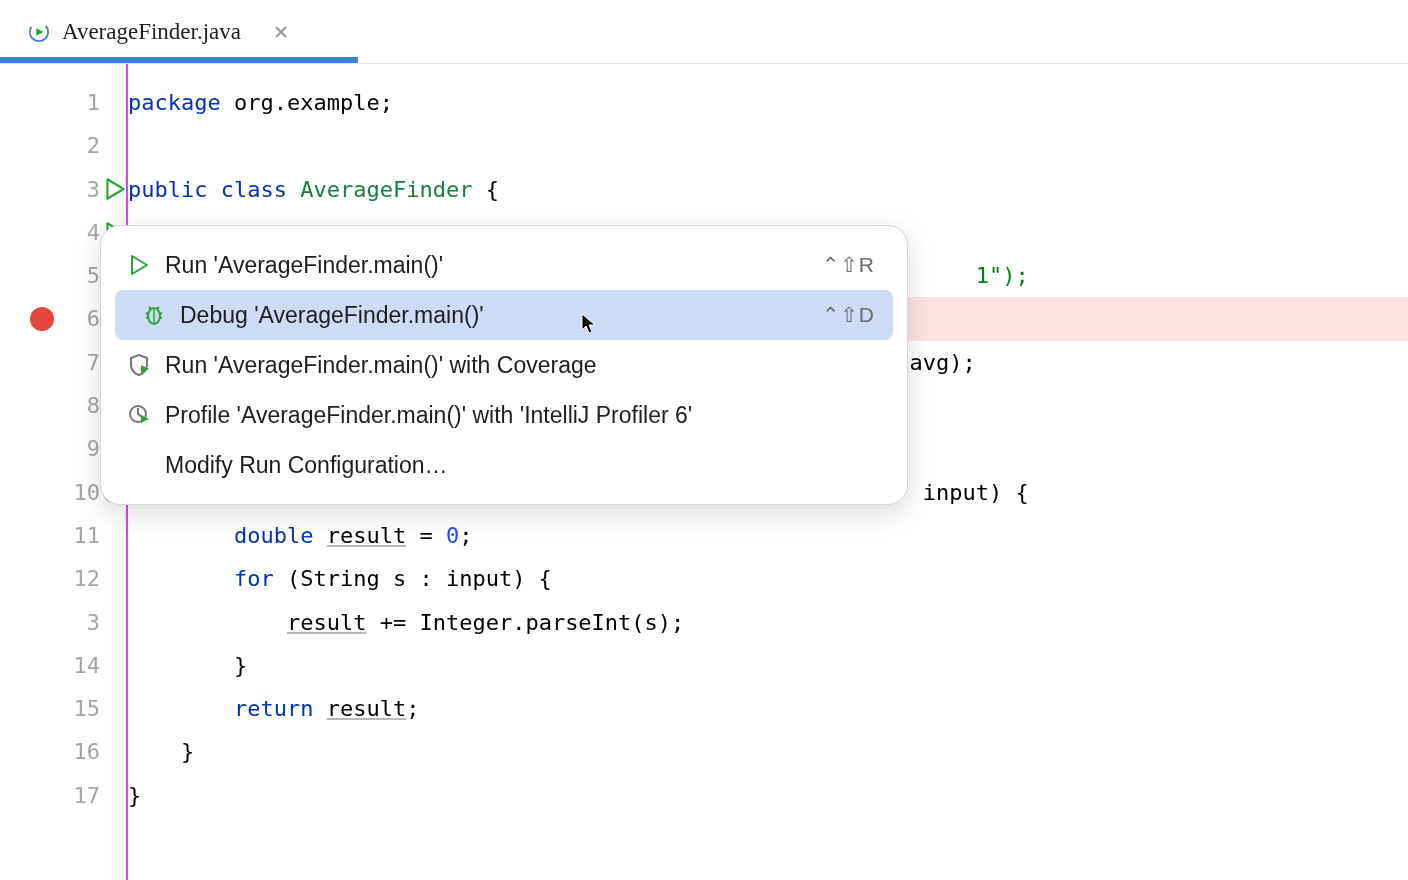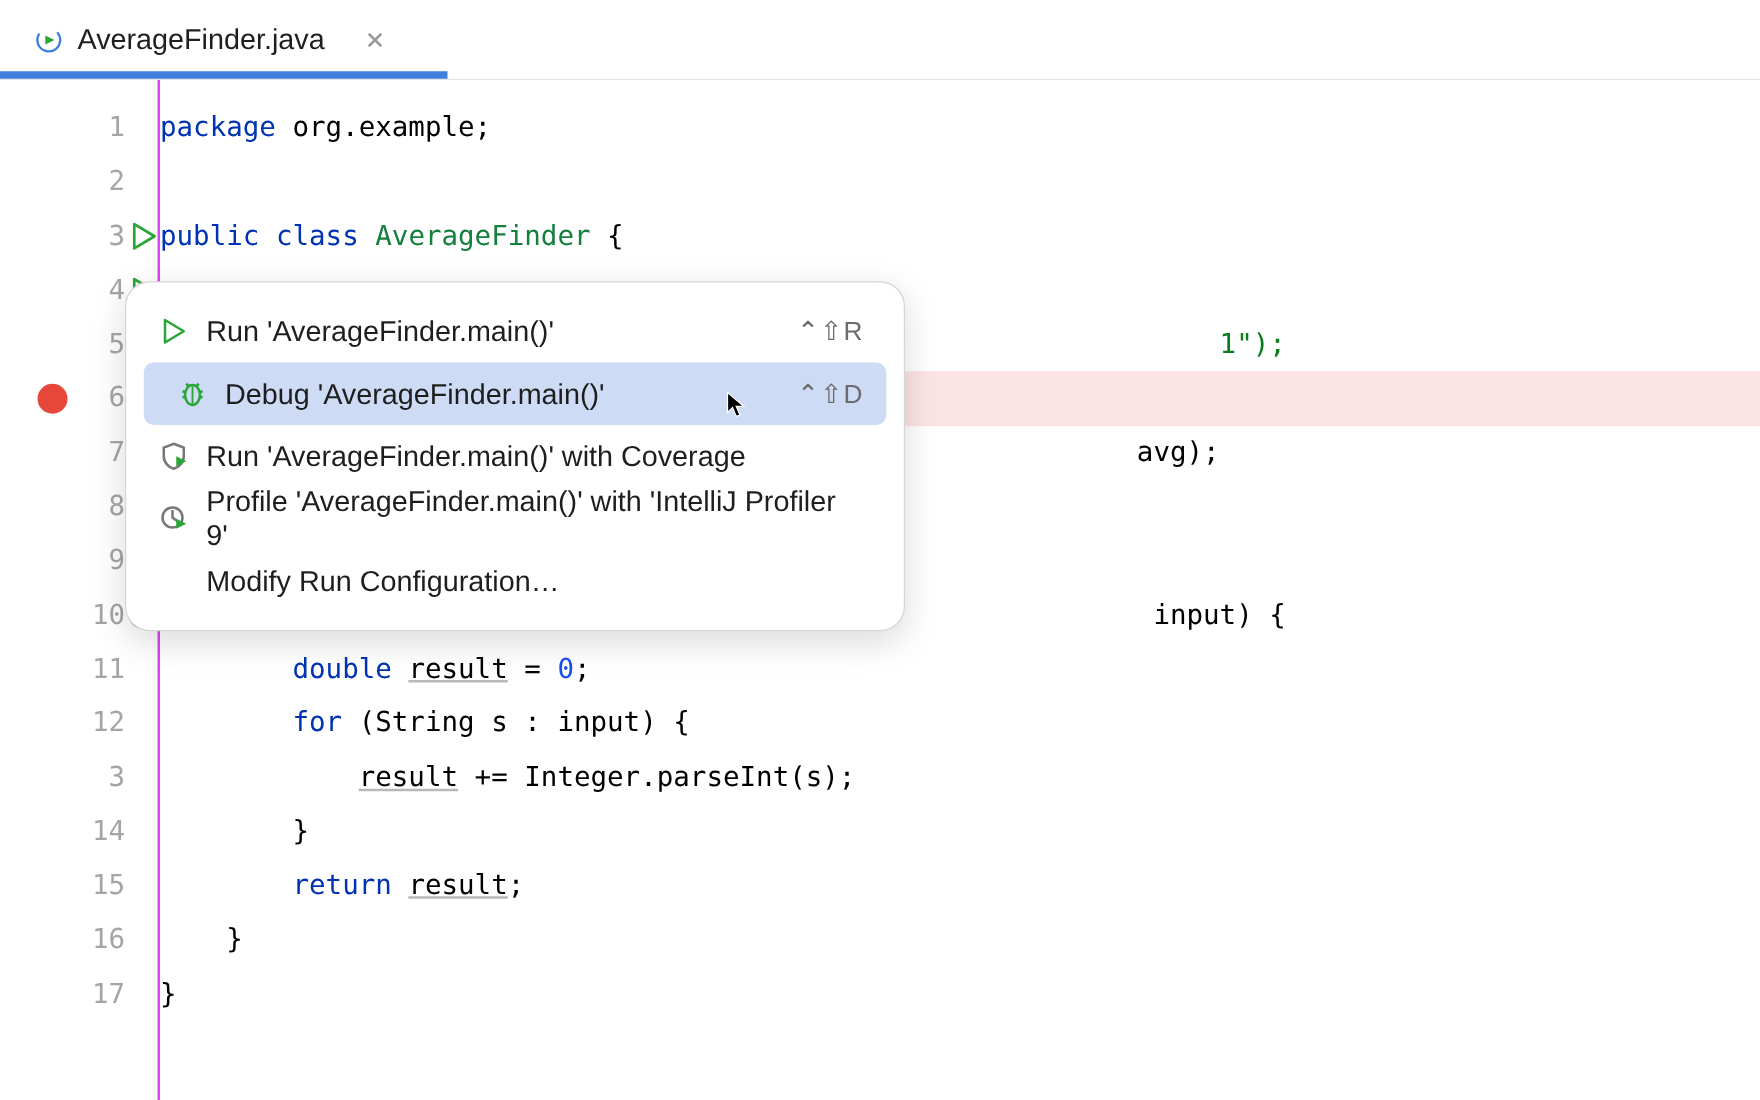--- a/index.html
+++ b/index.html
@@ -1,20 +1,20 @@
 <!DOCTYPE html>
 <html><head>
 <meta charset="utf-8">
 <style>
   * { box-sizing: border-box; margin: 0; padding: 0; }
   html, body { width: 1408px; height: 880px; font-family: -apple-system, BlinkMacSystemFont, "Segoe UI", Arial, sans-serif; background: #fff; overflow: hidden; }
   
   
   .tab-bar { height: 64px; display: flex; align-items: center; border-bottom: 1px solid #e5e5e5; padding-left: 18px; position: relative; }
-  .tab { display: flex; align-items: center; gap: 12px; padding: 6px 10px; font-size: 23px; color: #1e1e1e; }
+  .tab { display: flex; align-items: center; gap: 12px; padding: 6px 10px; font-size: 23px; color: #1e1e1e; font-family: Liberation Serif, serif; }
   .tab-icon { width: 22px; height: 22px; }
   .tab-close { width: 16px; height: 16px; color: #999; margin-left: 20px; cursor: pointer; }
   .tab-underline { position: absolute; bottom: 0; left: 0; width: 358px; height: 6px; background: #3e7fdb; }
   
   
   .editor { display: flex; height: calc(100% - 64px); font-family: "Menlo", "SF Mono", "Consolas", monospace; font-size: 22px; line-height: 43.3px; position: relative; }
   .gutter { width: 126px; flex-shrink: 0; padding-top: 17px; position: relative; }
   .gutter-row { display: flex; align-items: center; justify-content: flex-end; height: 43.3px; position: relative; padding-right: 26px; }
   .line-number { color: #a5a5a5; min-width: 22px; text-align: right; font-size: 22px; }
   .gutter-icon { position: absolute; right: -2px; width: 26px; height: 26px; }
@@ -26,21 +26,21 @@
   .code-line.bp-line { background: #fde4e4; }
   
   .kw { color: #0033b3; }
   .cls { color: #15803d; }
   .und { text-decoration: underline; text-decoration-color: #b8b8b8; text-align: right; }
   .method-ital { }
   .str { color: #067d17; }
   .num { color: #1750eb; }
   
   
-  .context-menu { position: absolute; left: 100px; top: 225px; width: 624px; background: #fff; border: 1px solid #d6d6d6; border-radius: 20px; box-shadow: 0 8px 28px rgba(0,0,0,0.15); padding: 14px 14px; font-family: -apple-system, BlinkMacSystemFont, "Segoe UI", Arial, sans-serif; font-size: 23px; color: #1e1e1e; z-index: 10; }
+  .context-menu { position: absolute; left: 100px; top: 225px; width: 808px; background: #fff; border: 1px solid #d6d6d6; border-radius: 20px; box-shadow: 0 8px 28px rgba(0,0,0,0.15); padding: 14px 14px; font-family: -apple-system, BlinkMacSystemFont, "Segoe UI", Arial, sans-serif; font-size: 23px; color: #1e1e1e; z-index: 10; }
   .menu-item { display: flex; align-items: center; height: 50px; padding: 0 18px 0 12px; border-radius: 8px; cursor: pointer; }
   .menu-item.selected { background: #cddbf5; padding-left: 27px; }
   .menu-icon { width: 24px; height: 24px; margin-right: 14px; flex-shrink: 0; }
   .menu-label { flex: 1; }
   .menu-shortcut { color: #6b6b6b; font-size: 21px; letter-spacing: 1px; }
   .menu-indent { width: 24px; margin-right: 14px; }
   
   .cursor-img { position: absolute; left: 580px; top: 313px; width: 20px; height: 22px; z-index: 20; }
 </style>
 </head>
@@ -170,21 +170,21 @@
       <path d="M 14 16 L 22 20 L 14 24 Z" fill="#2aa636" transform="translate(0 -4)"></path>
     </svg>
     <span class="menu-label">Run 'AverageFinder.main()' with Coverage</span>
   </div>
   <div class="menu-item">
     <svg class="menu-icon" viewBox="0 0 24 24">
       <circle cx="11" cy="11" r="8" fill="none" stroke="#777" stroke-width="2"></circle>
       <path d="M 11 5 L 11 11 L 15 14" stroke="#777" stroke-width="2" fill="none"></path>
       <path d="M 14 16 L 22 20 L 14 24 Z" fill="#2aa636" transform="translate(0 -4)"></path>
     </svg>
-    <span class="menu-label">Profile 'AverageFinder.main()' with 'IntelliJ Profiler 9'</span>
+    <span class="menu-label">Profile 'AverageFinder.main()' with 'IntelliJ Profiler 6'</span>
   </div>
   <div class="menu-item">
     <span class="menu-indent"></span>
     <span class="menu-label">Modify Run Configuration…</span>
   </div>
 </div>
 
 <svg class="cursor-img" viewBox="0 0 20 22">
   <path d="M 2 1 L 2 17 L 6 13 L 9 20 L 12 19 L 9 12 L 15 12 Z" fill="#000" stroke="#fff" stroke-width="1"></path>
 </svg>

